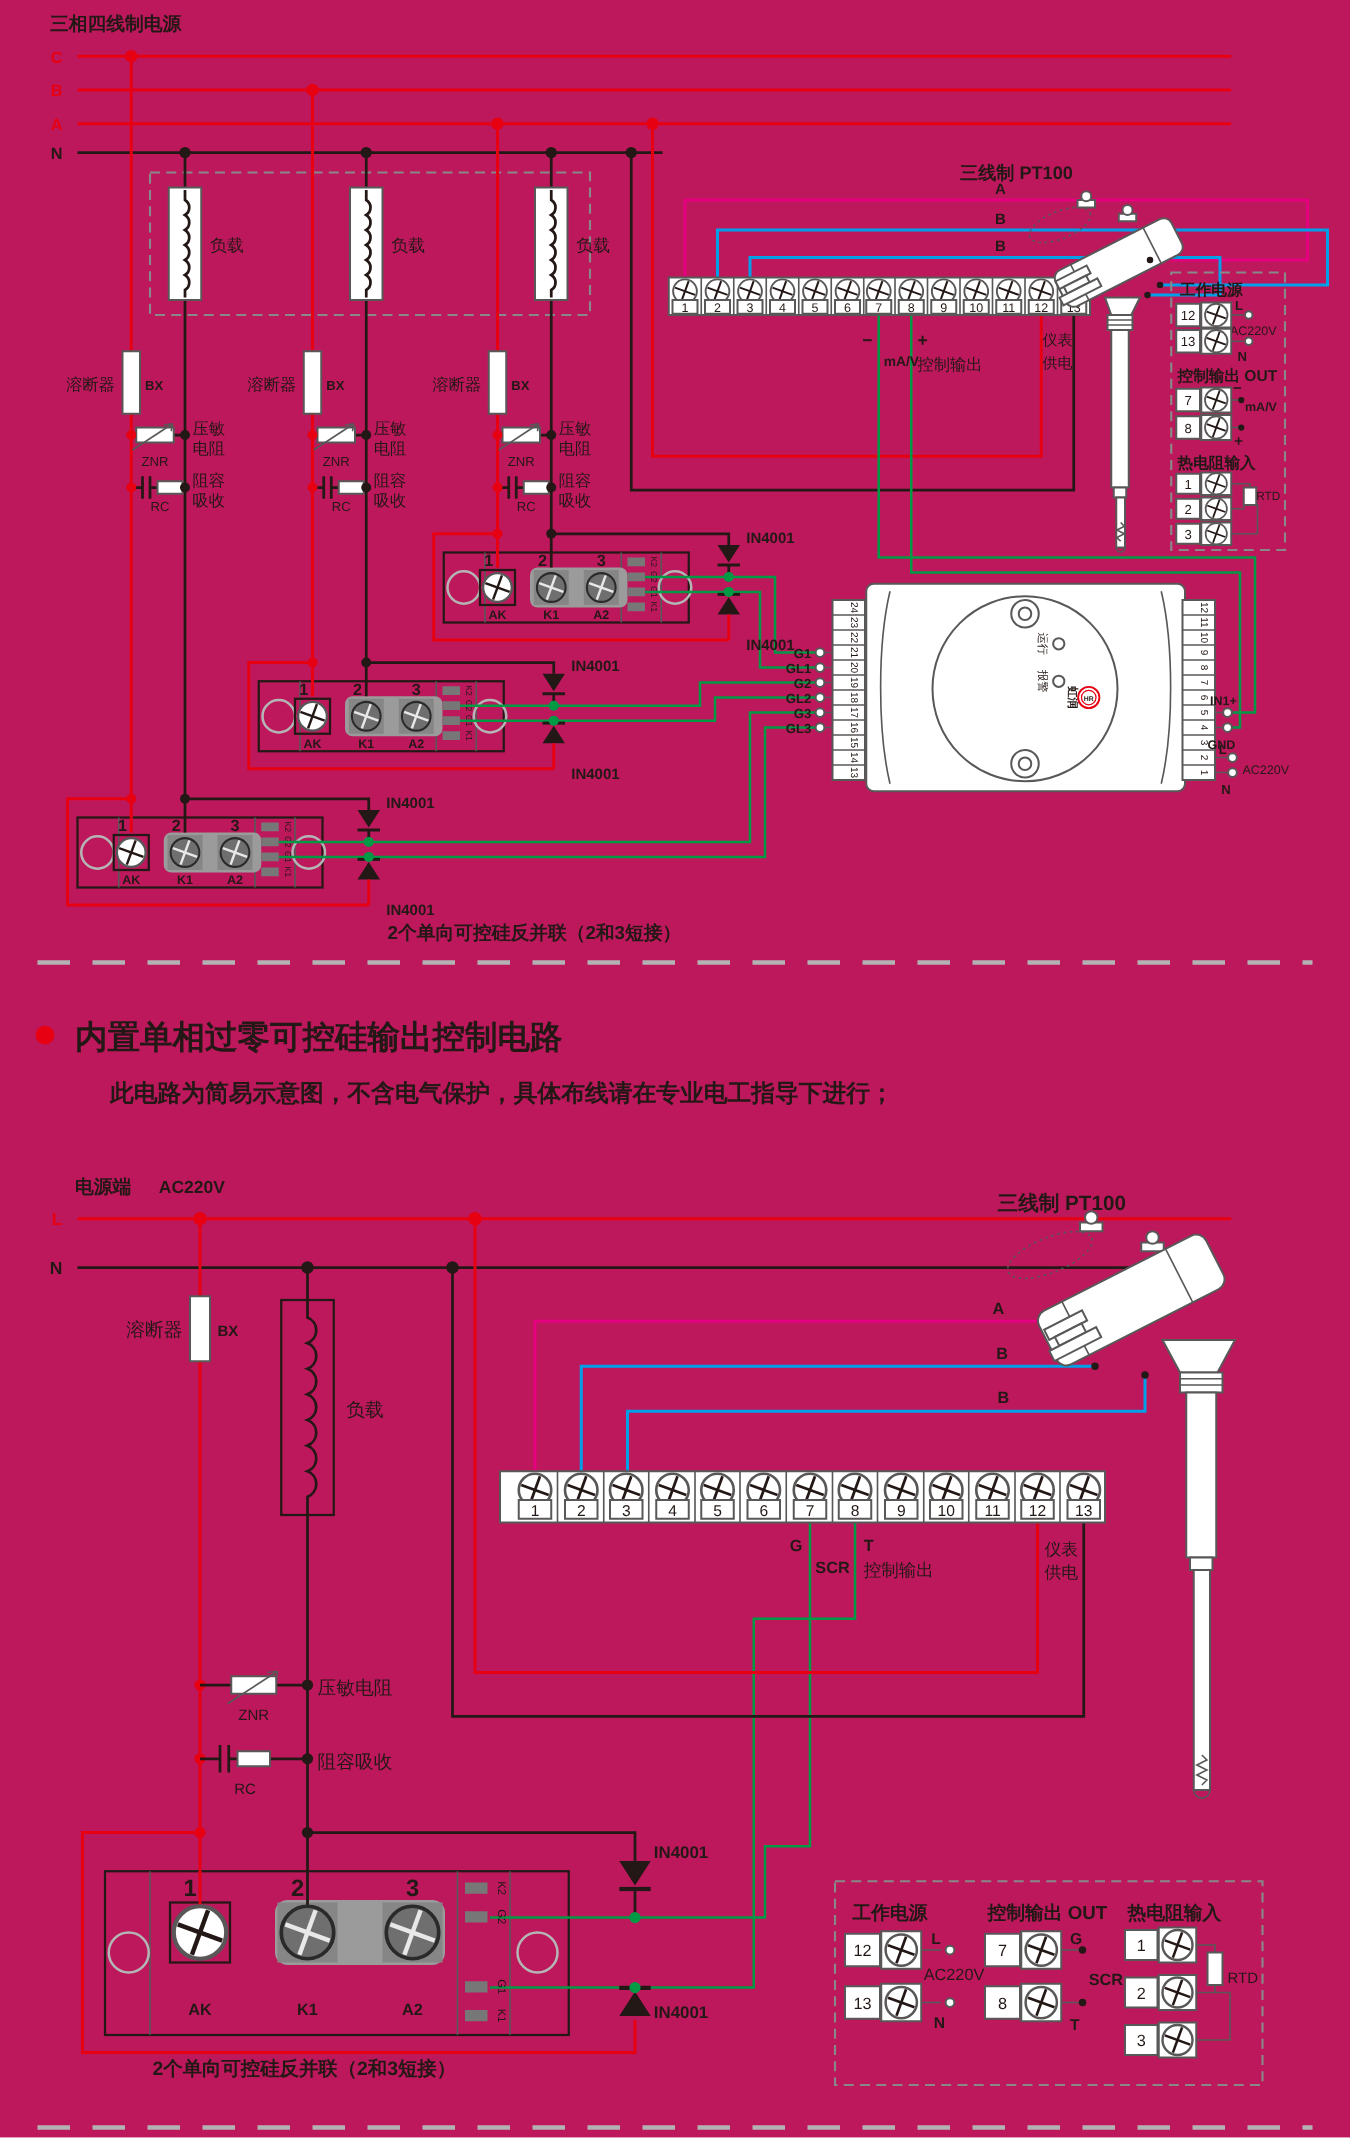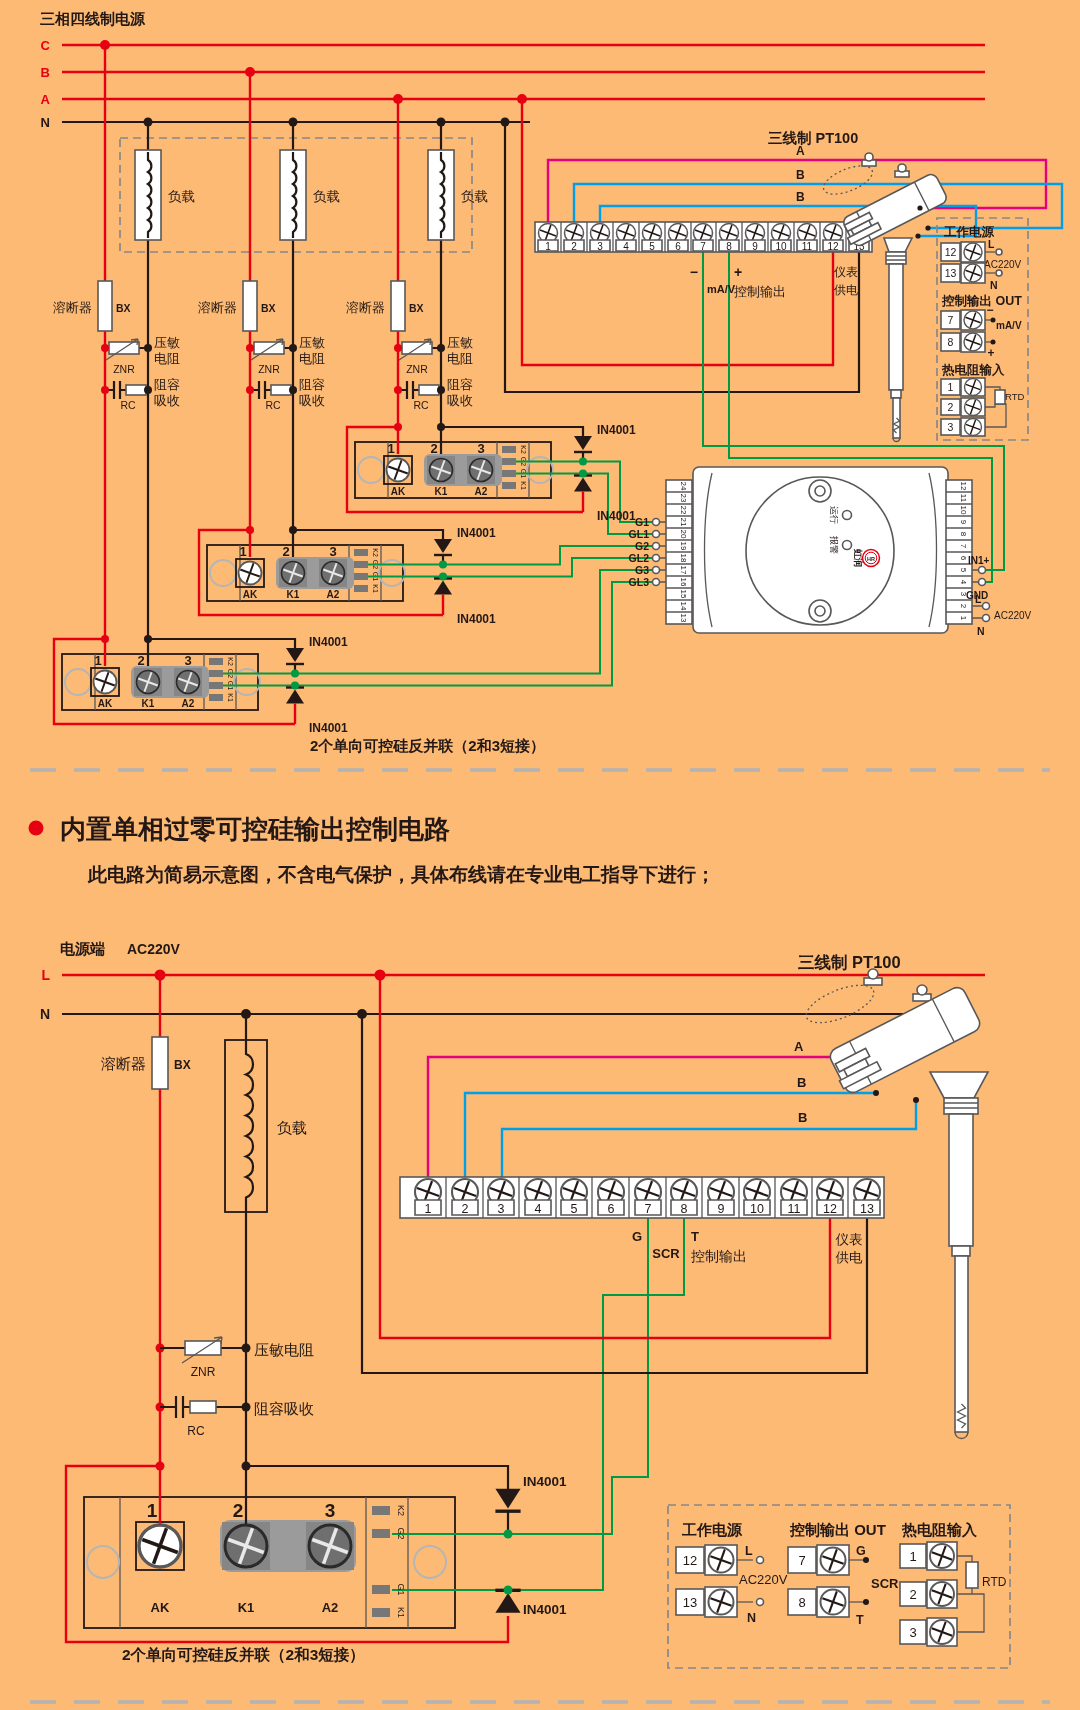--- a/index.html
+++ b/index.html
@@ -1,16 +1,16 @@
 <!DOCTYPE html>
 <html><head>
 <meta charset="utf-8">
 <style>
   html,body{margin:0;padding:0;background:#fff;}
-  .page{width:1080px;height:1710px;position:relative;background:#fdba74;}
+  .page{width:1080px;height:1710px;position:relative;background:#be185d;}
   svg text{font-family:"Liberation Sans","DejaVu Sans",sans-serif;fill:#231815;}
   .m{text-anchor:middle}.e{text-anchor:end}.bd{font-weight:bold}
   .tr{fill:#e60012}
   .wr{stroke:#e60012;stroke-width:2.4;fill:none}
   .wk{stroke:#231815;stroke-width:2.2;fill:none}
   .wg{stroke:#009944;stroke-width:2;fill:none}
   .wb{stroke:#00a0e9;stroke-width:2.4;fill:none}
   .wm{stroke:#e4007f;stroke-width:2.4;fill:none}
   .dev{fill:#fff;stroke:#595757;stroke-width:1.6}
   .dv2{stroke:#595757;stroke-width:1.3;fill:none}

